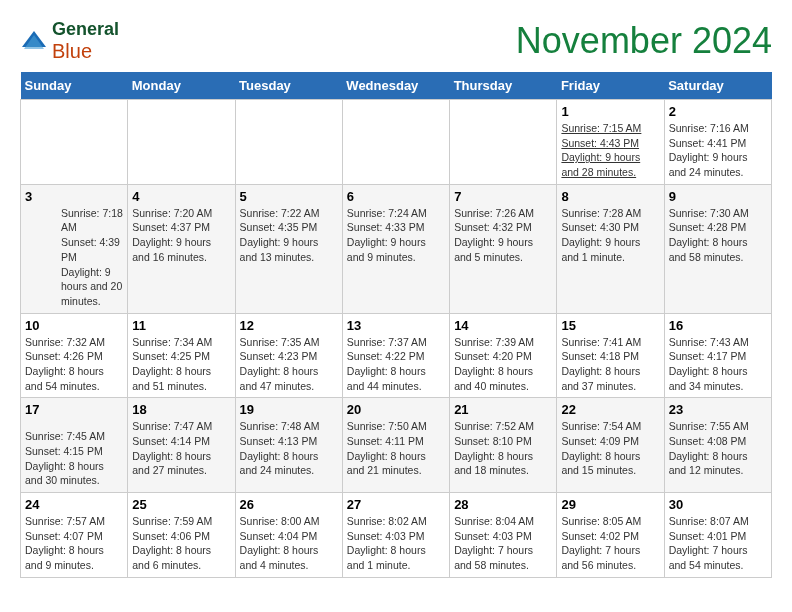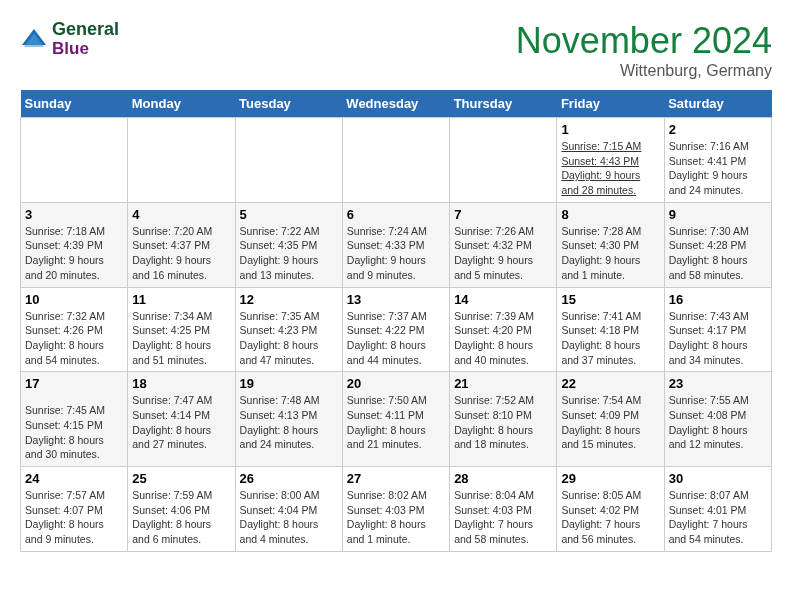--- a/index.html
+++ b/index.html
@@ -25,23 +25,23 @@
       display: flex;
       flex-direction: column;
       line-height: 1.1;
     }
     .logo-general {
       font-size: 18px;
       font-weight: bold;
       color: #14532d;
     }
     .logo-blue {
-      font-size: 17px;
-      font-weight: bold;
-      color: #701a75;
+      font-size: 20px;
+      font-weight: normal;
+      color: #c2410c;
     }
     .logo-icon {
       width: 28px;
       height: 28px;
     }
     .title-section {
       text-align: right;
     }
     .month-title {
       font-size: 36px;
@@ -101,21 +101,20 @@
       <polygon points="14,4 26,20 2,20" fill="#1a6bb5"></polygon>
       <polygon points="14,8 24,22 4,22" fill="#4a9fd5" opacity="0.6"></polygon>
     </svg>
     <div class="logo-text">
       <span class="logo-general">General</span>
       <span class="logo-blue">Blue</span>
     </div>
   </div>
   <div class="title-section">
     <div class="month-title">November 2024</div>
-    <div class="location-title">Wittenburg, Germany</div>
   </div>
 </div>
 
 <table class="calendar-table">
   <thead>
     <tr id="header-row">
         <th>Sunday</th>
         <th>Monday</th>
         <th>Tuesday</th>
         <th>Wednesday</th>
@@ -140,21 +139,21 @@
         <td>
           <span class="day-number">2</span>
           <div class="day-info" style="white-space: pre-line;">Sunrise: 7:16 AM
 Sunset: 4:41 PM
 Daylight: 9 hours and 24 minutes.</div>
         </td>
       </tr>
       <tr>
         <td>
           <span class="day-number">3</span>
-          <div class="day-info" style="white-space: pre-line;">Sunrise: 7:18 AM
+          <div class="day-info" style="white-space: pre-line; margin-left: 36px;">Sunrise: 7:18 AM
 Sunset: 4:39 PM
 Daylight: 9 hours and 20 minutes.</div>
         </td>
         <td>
           <span class="day-number">4</span>
           <div class="day-info" style="white-space: pre-line;">Sunrise: 7:20 AM
 Sunset: 4:37 PM
 Daylight: 9 hours and 16 minutes.</div>
         </td>
         <td>

